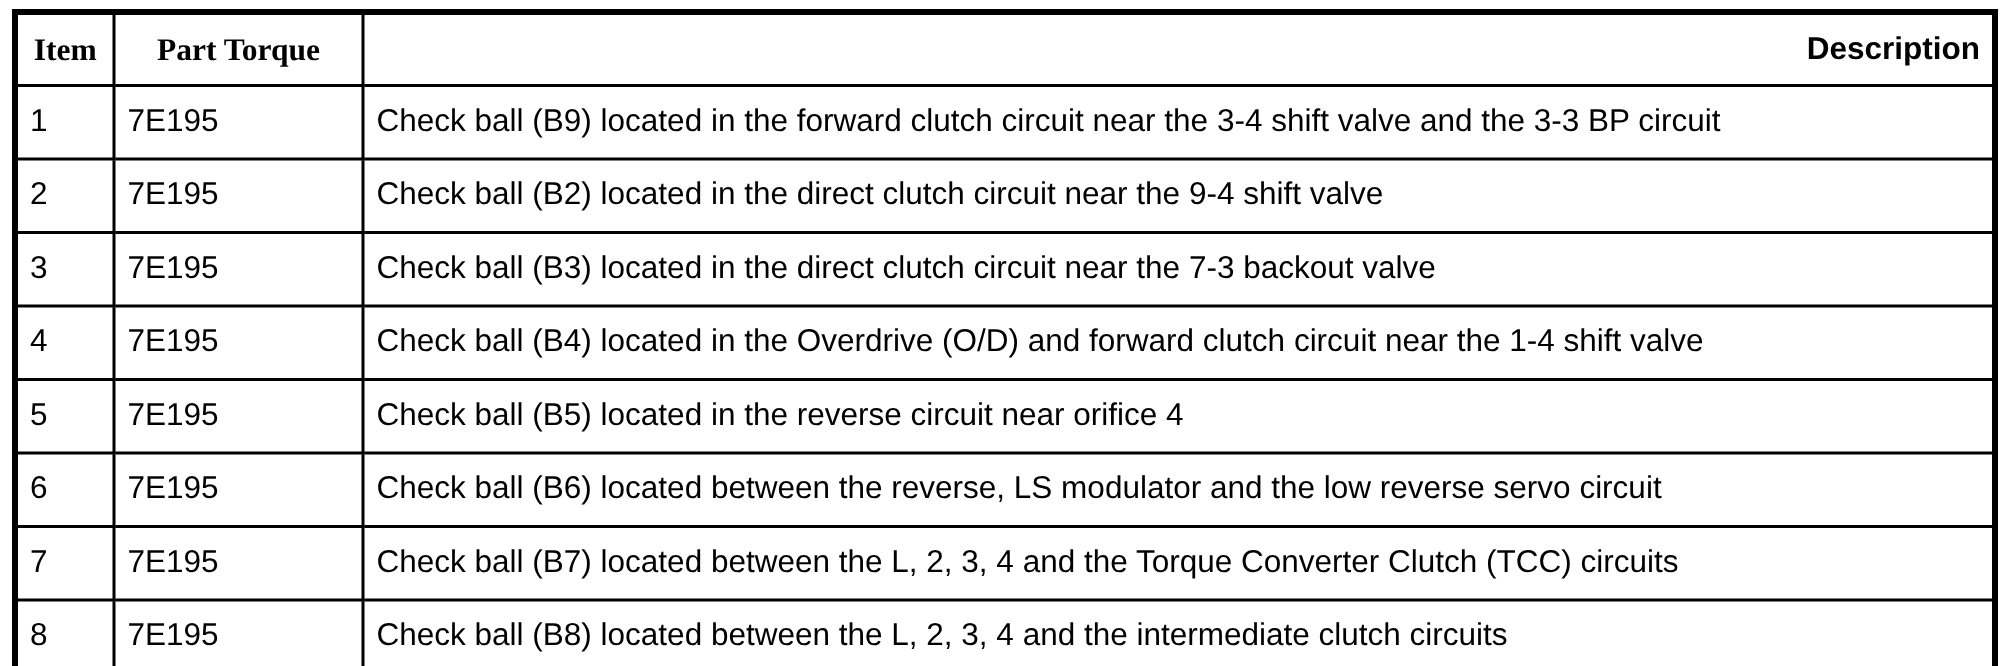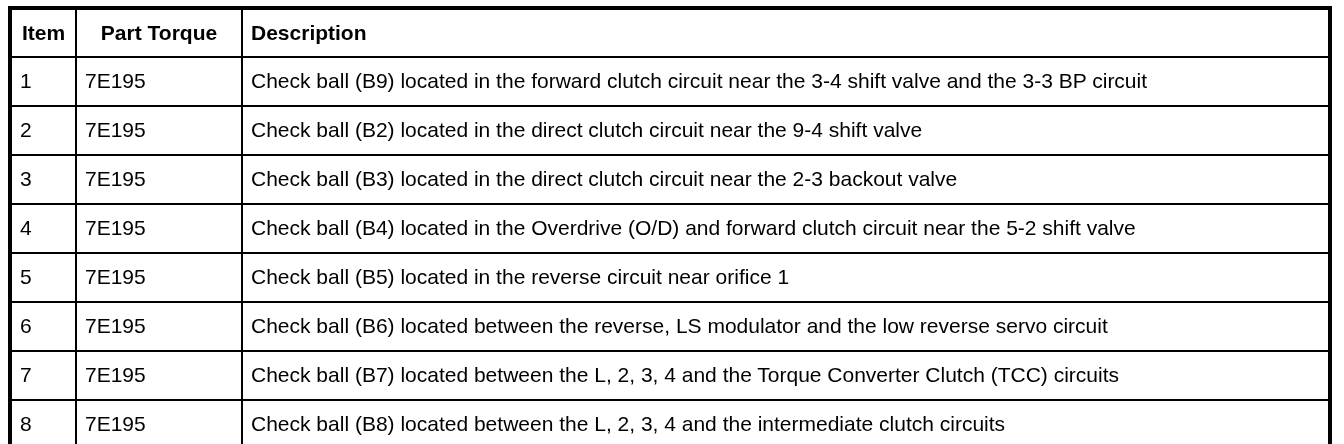--- a/index.html
+++ b/index.html
@@ -49,23 +49,24 @@
     overflow: hidden;
   }
 
   table.parts-table thead th {
     font-weight: bold;
     height: 46px;
   }
   th.head-item,
   th.head-part {
     text-align: center;
+    font-family: Liberation Serif, serif;
   }
   th.head-description {
-    text-align: left;
+    text-align: right;
   }
 
   table.parts-table tbody td {
     font-weight: normal;
     height: 47px;
   }
   td.cell-item,
   td.cell-part,
   td.cell-description {
     text-align: left;
@@ -95,31 +96,31 @@
         <td class="cell-description">Check ball (B9) located in the forward clutch circuit near the 3-4 shift valve and the 3-3 BP circuit</td>
       </tr>
       <tr>
         <td class="cell-item">2</td>
         <td class="cell-part">7E195</td>
         <td class="cell-description">Check ball (B2) located in the direct clutch circuit near the 9-4 shift valve</td>
       </tr>
       <tr>
         <td class="cell-item">3</td>
         <td class="cell-part">7E195</td>
-        <td class="cell-description">Check ball (B3) located in the direct clutch circuit near the 2-3 backout valve</td>
+        <td class="cell-description">Check ball (B3) located in the direct clutch circuit near the 7-3 backout valve</td>
       </tr>
       <tr>
         <td class="cell-item">4</td>
         <td class="cell-part">7E195</td>
-        <td class="cell-description">Check ball (B4) located in the Overdrive (O/D) and forward clutch circuit near the 5-2 shift valve</td>
+        <td class="cell-description">Check ball (B4) located in the Overdrive (O/D) and forward clutch circuit near the 1-4 shift valve</td>
       </tr>
       <tr>
         <td class="cell-item">5</td>
         <td class="cell-part">7E195</td>
-        <td class="cell-description">Check ball (B5) located in the reverse circuit near orifice 1</td>
+        <td class="cell-description">Check ball (B5) located in the reverse circuit near orifice 4</td>
       </tr>
       <tr>
         <td class="cell-item">6</td>
         <td class="cell-part">7E195</td>
         <td class="cell-description">Check ball (B6) located between the reverse, LS modulator and the low reverse servo circuit</td>
       </tr>
       <tr>
         <td class="cell-item">7</td>
         <td class="cell-part">7E195</td>
         <td class="cell-description">Check ball (B7) located between the L, 2, 3, 4 and the Torque Converter Clutch (TCC) circuits</td>

